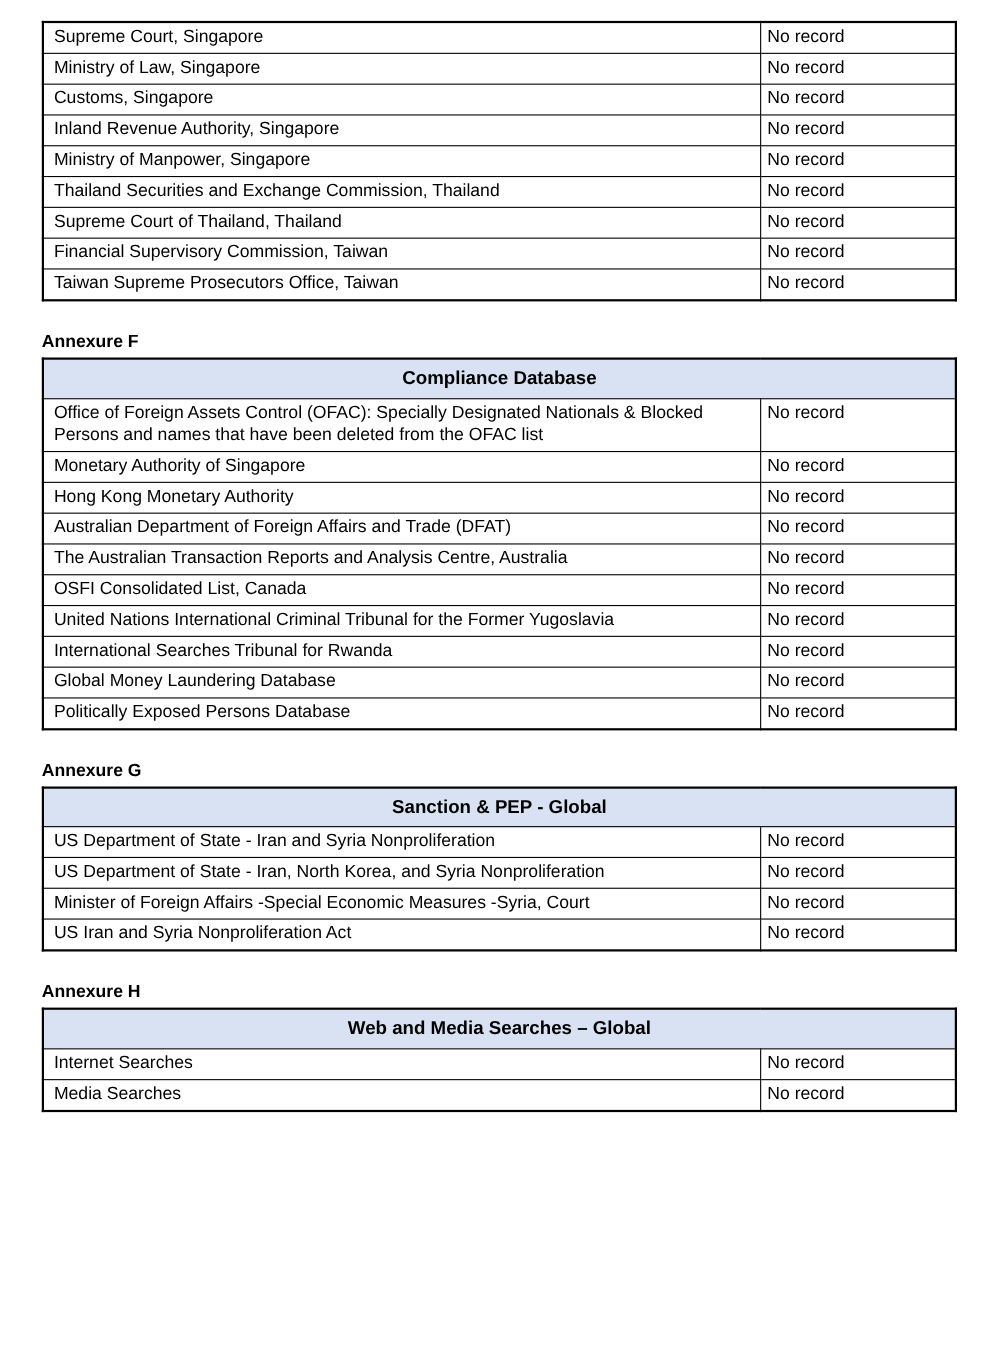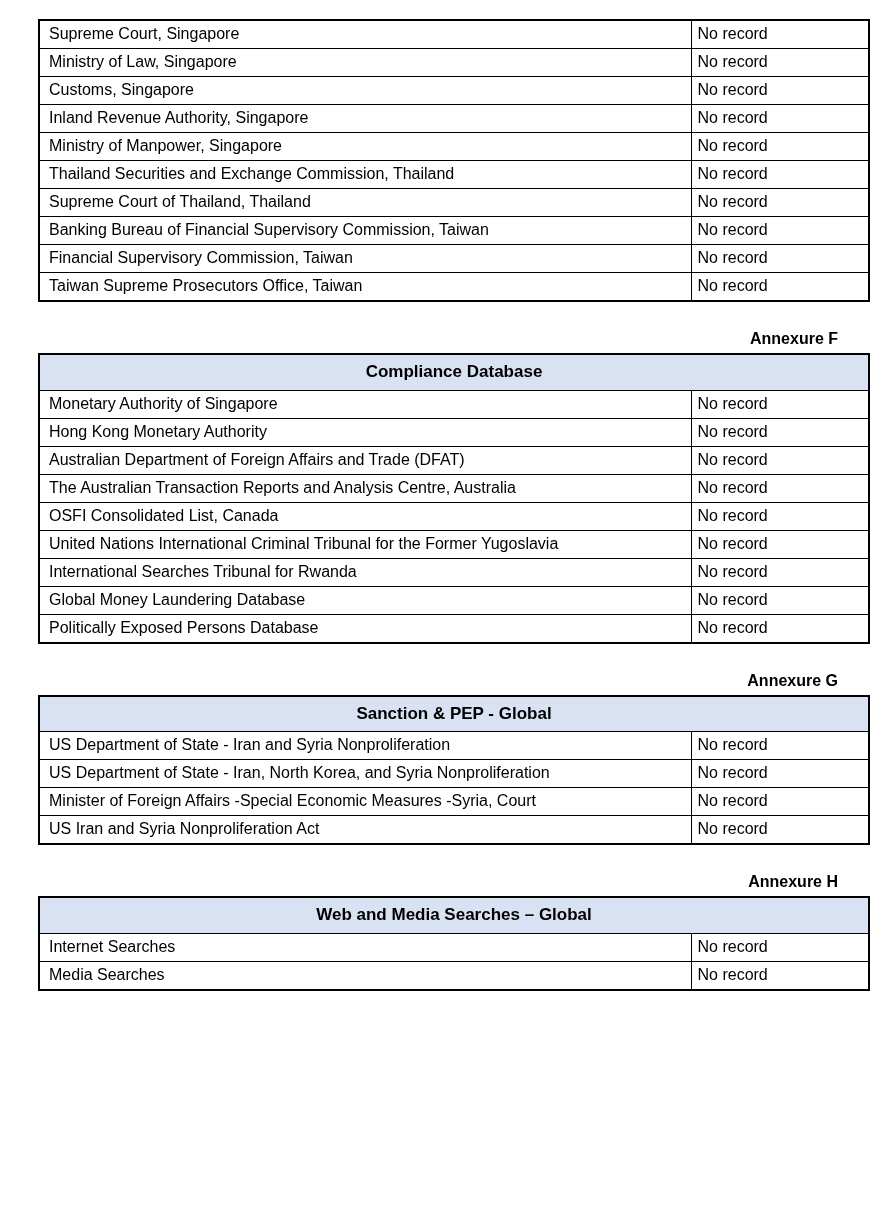--- a/index.html
+++ b/index.html
@@ -39,21 +39,20 @@
     text-align:center;
     vertical-align:middle;
     padding:4px;
     line-height:20px;
   }
   .annexure{
     width:830px;
     box-sizing:border-box;
     font-size:16px;
     font-weight:bold;
-    text-align:right;
     padding-right:30px;
     margin:28px 0 5px 0;
   }
 </style>
 </head>
 <body>
 
 <div class="page">
 
   <table class="tbl">
@@ -81,24 +80,20 @@
         <tr>
           <td class="src">Ministry of Manpower, Singapore</td>
           <td class="res">No record</td>
         </tr>
         <tr>
           <td class="src">Thailand Securities and Exchange Commission, Thailand</td>
           <td class="res">No record</td>
         </tr>
         <tr>
           <td class="src">Supreme Court of Thailand, Thailand</td>
-          <td class="res">No record</td>
-        </tr>
-        <tr>
-          <td class="src">Banking Bureau of Financial Supervisory Commission, Taiwan</td>
           <td class="res">No record</td>
         </tr>
         <tr>
           <td class="src">Financial Supervisory Commission, Taiwan</td>
           <td class="res">No record</td>
         </tr>
         <tr>
           <td class="src">Taiwan Supreme Prosecutors Office, Taiwan</td>
           <td class="res">No record</td>
         </tr>
@@ -112,20 +107,24 @@
         <col class="c1">
         <col class="c2">
       </colgroup>
     <thead>
       <tr>
         <th class="hdr" colspan="2">Compliance Database</th>
       </tr>
     </thead>
     <tbody>
         <tr>
+          <td class="src">Office of Foreign Assets Control (OFAC): Specially Designated Nationals &amp; Blocked Persons and names that have been deleted from the OFAC list</td>
+          <td class="res">No record</td>
+        </tr>
+        <tr>
           <td class="src">Monetary Authority of Singapore</td>
           <td class="res">No record</td>
         </tr>
         <tr>
           <td class="src">Hong Kong Monetary Authority</td>
           <td class="res">No record</td>
         </tr>
         <tr>
           <td class="src">Australian Department of Foreign Affairs and Trade (DFAT)</td>
           <td class="res">No record</td>

